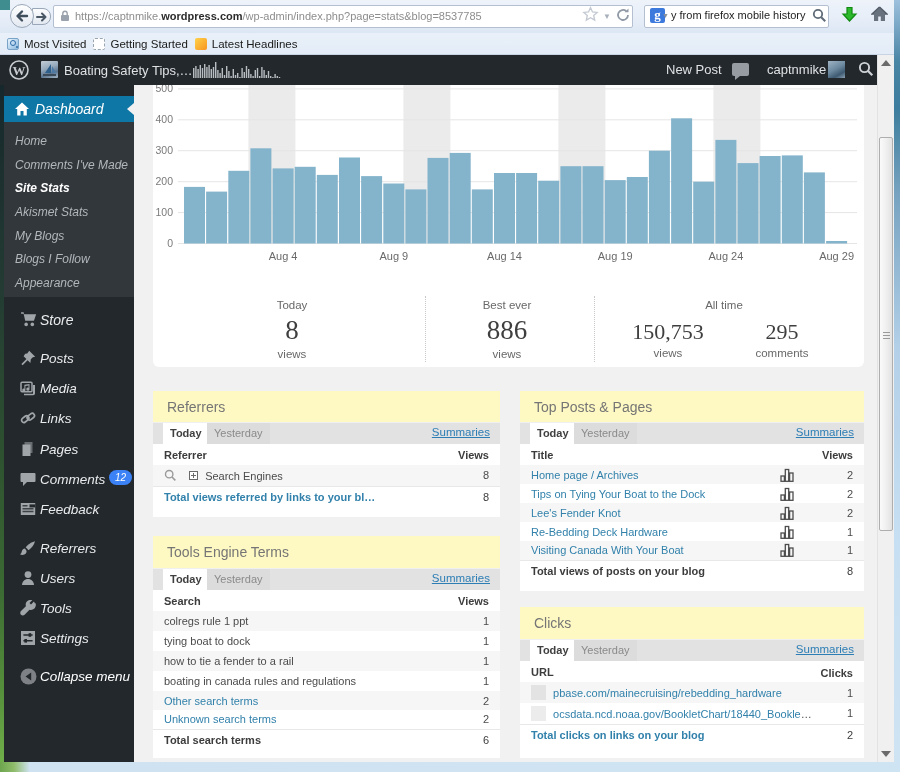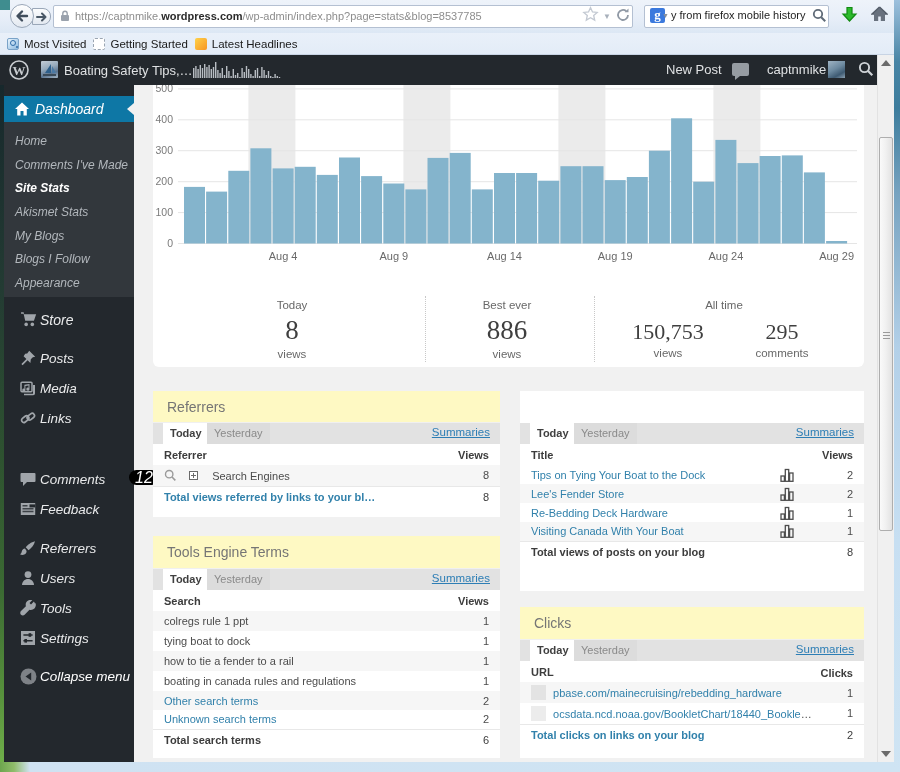--- a/index.html
+++ b/index.html
@@ -57,22 +57,22 @@
 #sidebar { left:4px; top:85px; width:130px; height:677px; background:#23282d;font-style:italic; }
 #dashitem { left:0; top:11px; width:130px; height:26px; background:#0e77a5; }
 #dashitem .lbl { position:absolute; left:31px; top:5px; font-size:14px; color:#fff; }
 #dashnotch { position:absolute; right:0; top:7px; width:0; height:0;
   border-top:6px solid transparent; border-bottom:6px solid transparent; border-right:7px solid #f1f1f1; }
 #submenu { left:0; top:37px; width:130px; height:175px; background:#32373c; }
 .subitem { position:absolute; left:11px; font-size:12px; color:#b2b7bc; white-space:nowrap; }
 .mitem { position:absolute; left:6px; width:130px; height:30px;padding-left:45px; }
 .mitem .lbl { position:absolute; left:30px; top:7px; font-size:13.5px; color:#e9eaeb; white-space:nowrap;}
 .mitem svg { position:absolute; left:10px; top:6px; }
-#cbadge { position:absolute; left:99px; top:5px; background:#000000; color:#fff; font-size:16px;
-  border-radius:9px; padding:2px 6px; line-height:11px;margin-left:20px; }
+#cbadge { position:absolute; left:99px; top:5px; background:#3b82f6; color:#fff; font-size:10px;
+  border-radius:9px; padding:2px 6px; line-height:11px; }
 
 
 .card { position:absolute; background:#fff; }
 #chartcard { left:153px; top:85px; width:711px; height:282px; border-radius:0 0 6px 6px; }
 .statlbl { position:absolute; font-size:11.5px; color:#686868; text-align:center; }
 .statnum { position:absolute; font-family:"Liberation Serif",serif; color:#3f3f3f; text-align:center; }
 .dotsep { position:absolute; border-left:1px dotted #c8c8c8; width:0; }
 
 .module .mhead { position:absolute; left:0; top:0; right:0; height:32px; background:#fef9c3;
   font-size:14px; color:#757575; line-height:32px; padding-left:14px; border-bottom:1px solid #f0f0f0;}
@@ -242,20 +242,27 @@
     <span class="lbl">Media</span>
   </div>
   <div class="mitem" style="top:319px">
     <svg width="16" height="16" viewBox="0 0 16 16">
         <g fill="none" stroke="#a0a5aa" stroke-width="1.7">
           <rect x="1.2" y="6.8" width="8" height="4.6" rx="2.3" transform="rotate(-38 5.2 9.1)"></rect>
           <rect x="6.8" y="4.4" width="8" height="4.6" rx="2.3" transform="rotate(-38 10.8 6.7)"></rect>
         </g>
       </svg>
     <span class="lbl">Links</span>
+  </div>
+  <div class="mitem" style="top:350px">
+    <svg width="16" height="16" viewBox="0 0 16 16">
+        <path fill="#a0a5aa" d="M4.5 1h8v11h-8z" opacity=".55"></path>
+        <path fill="#a0a5aa" d="M2.5 3.5h8V15h-8z"></path>
+      </svg>
+    <span class="lbl">Pages</span>
   </div>
   <div class="mitem" style="top:380px">
     <svg width="16" height="16" viewBox="0 0 16 16">
         <path fill="#a0a5aa" d="M1.5 2h13a1 1 0 0 1 1 1v7a1 1 0 0 1-1 1H7l-4 4v-4H1.5a1 1 0 0 1-1-1V3a1 1 0 0 1 1-1z"></path>
       </svg>
     <span class="lbl">Comments</span>
     <span id="cbadge">12</span>
   </div>
   <div class="mitem" style="top:410px">
     <svg width="16" height="16" viewBox="0 0 16 16">
@@ -393,57 +400,69 @@
         </tr>
     <tr class="alt">
           <td style="height:21px"><svg width="13" height="13" viewBox="0 0 14 14" style="vertical-align:-2px">
               <circle cx="5.6" cy="5.6" r="4" fill="none" stroke="#9a9a9a" stroke-width="1.5"></circle>
               <path d="M8.6 8.6l3.6 3.6" stroke="#9a9a9a" stroke-width="1.7"></path>
             </svg>
       <svg width="9" height="9" viewBox="0 0 9 9" style="margin-left:9px;vertical-align:0px">
               <rect x="0.5" y="0.5" width="8" height="8" fill="#fff" stroke="#6a6a6a"></rect>
               <path d="M2 4.5h5M4.5 2v5" stroke="#6a6a6a"></path>
             </svg>
-      <span style="margin-left:11px">Search Engines</span></td>
+      <span style="margin-left:4px">Search Engines</span></td>
           <td class="v" style="height:21px">8</td>
         </tr>
     <tr class="tot">
           <td><a class="blu">Total views referred by links to your bl…</a></td>
           <td class="v">8</td>
         </tr>
   </tbody>
     </table>
 </div>
 
 <div class="card module" style="left:520px;top:391px;width:344px;height:200px">
+  <div class="mhead">Top Posts &amp; Pages</div>
   <div class="tabstrip">
       <span class="tab1">Today</span>
       <span class="tab2">Yesterday</span>
       <span class="summ">Summaries</span>
     </div>
   <table>
     <tbody>
         <tr class="h">
           <td>Title</td>
           <td class="ic"></td>
           <td class="v">Views</td>
         </tr>
+    <tr class="alt">
+          <td><a class="blu">Home page / Archives</a></td>
+          <td class="ic"><svg width="14" height="14" viewBox="0 0 14 14" style="vertical-align:-2px">
+              <g fill="none" stroke="#4d4d4d" stroke-width="1.3">
+                <rect x="1" y="8" width="3.4" height="5.3"></rect>
+                <rect x="5.3" y="1.5" width="3.4" height="11.8"></rect>
+                <rect x="9.6" y="5" width="3.4" height="8.3"></rect>
+              </g>
+            </svg></td>
+          <td class="v">2</td>
+        </tr>
     <tr>
           <td><a class="blu">Tips on Tying Your Boat to the Dock</a></td>
           <td class="ic"><svg width="14" height="14" viewBox="0 0 14 14" style="vertical-align:-2px">
               <g fill="none" stroke="#4d4d4d" stroke-width="1.3">
                 <rect x="1" y="8" width="3.4" height="5.3"></rect>
                 <rect x="5.3" y="1.5" width="3.4" height="11.8"></rect>
                 <rect x="9.6" y="5" width="3.4" height="8.3"></rect>
               </g>
             </svg></td>
           <td class="v">2</td>
         </tr>
     <tr class="alt">
-          <td><a class="blu">Lee's Fender Store</a></td>
+          <td><a class="blu">Lee's Fender Knot</a></td>
           <td class="ic"><svg width="14" height="14" viewBox="0 0 14 14" style="vertical-align:-2px">
               <g fill="none" stroke="#4d4d4d" stroke-width="1.3">
                 <rect x="1" y="8" width="3.4" height="5.3"></rect>
                 <rect x="5.3" y="1.5" width="3.4" height="11.8"></rect>
                 <rect x="9.6" y="5" width="3.4" height="8.3"></rect>
               </g>
             </svg></td>
           <td class="v">2</td>
         </tr>
     <tr>

